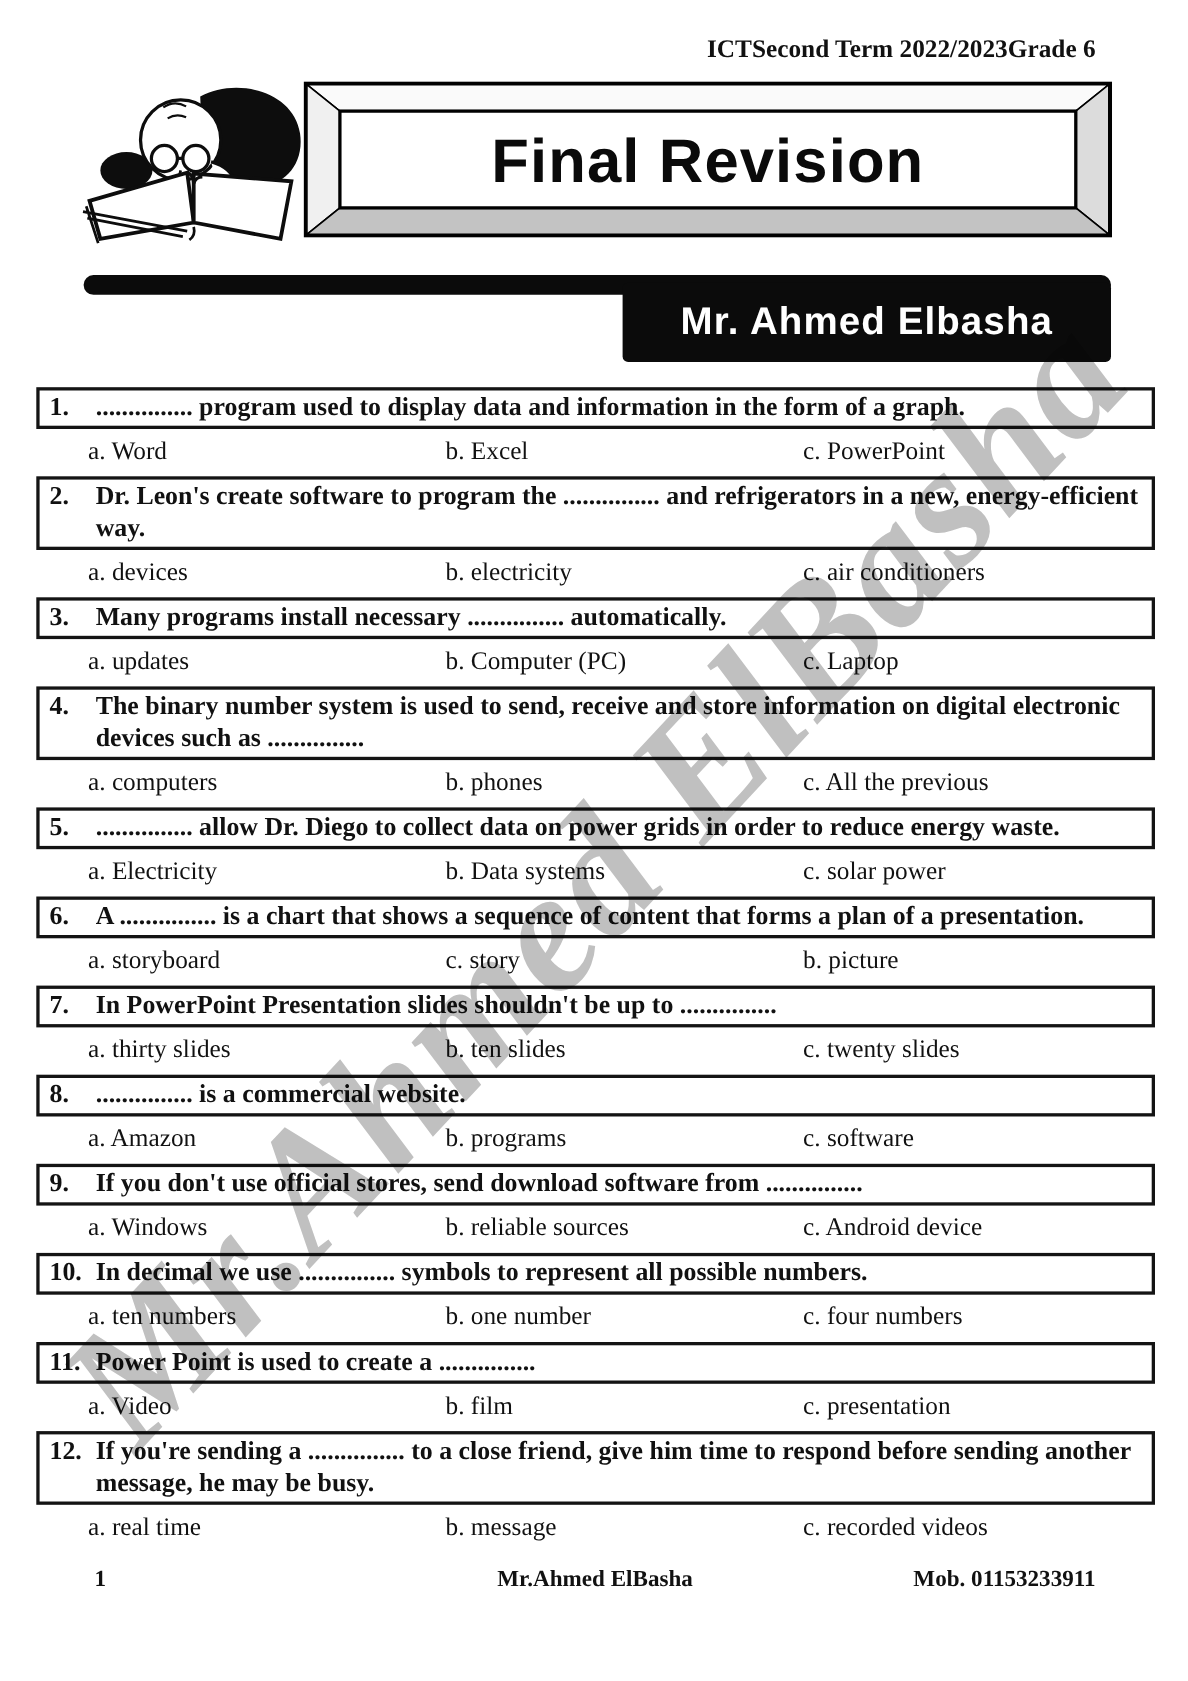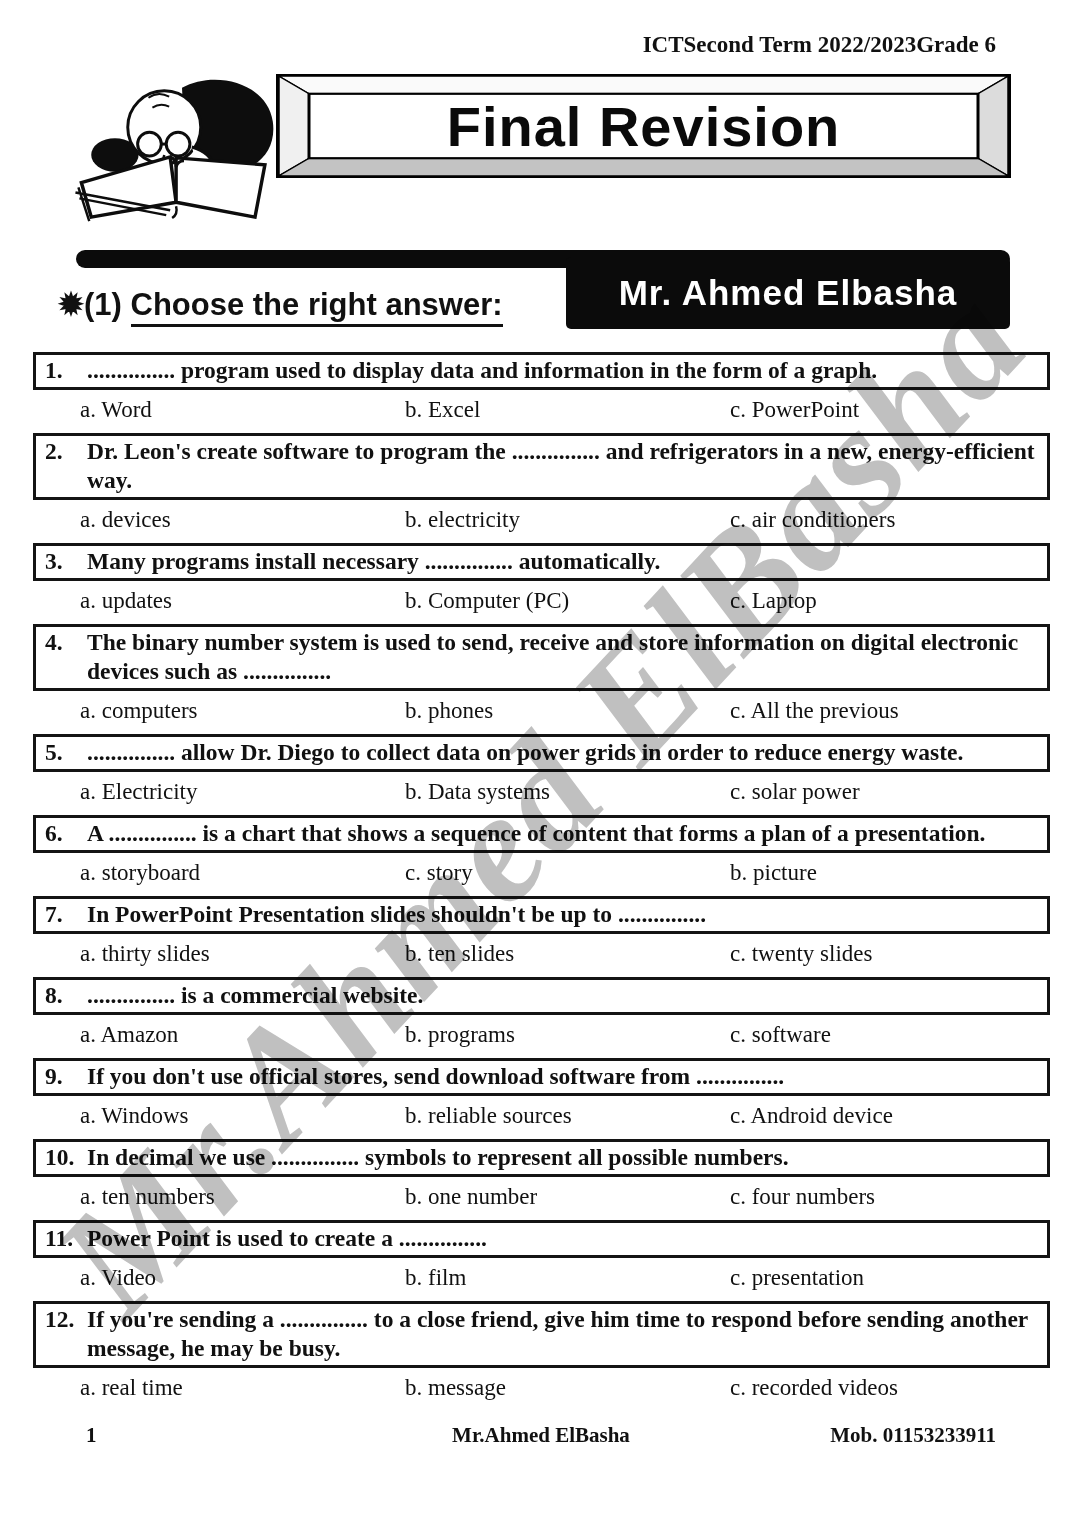--- a/index.html
+++ b/index.html
@@ -24,21 +24,21 @@
   
   .top-header {
     display:flex; justify-content:flex-end;
     padding:32px 84px 0 76px;
     font-weight:bold; font-size:23px;
     position:relative; z-index:2;
   }
   
   .hero { position:relative; height:150px; margin-top:16px; z-index:2; }
   .clipart { position:absolute; left:64px; top:2px; width:238px; height:148px; }
-  .frame-wrap { position:absolute; left:276px; top:0; width:735px; height:104px; }
+  .frame-wrap { position:absolute; left:276px; top:0; width:735px; height:142px; }
   .frame-svg { position:absolute; left:0; top:0; width:100%; height:100%; }
   .frame-title {
     position:absolute; left:33px; right:33px; top:27px; bottom:27px;
     display:flex; align-items:center; justify-content:center;
     font-family:"Liberation Sans", sans-serif;
     font-weight:900; font-size:56px; letter-spacing:1px; color:#0a0a0a;
   }
   
   .banner-row { position:relative; height:100px; margin-top:26px; z-index:2; }
   .banner-bar {
@@ -123,24 +123,20 @@
       <polygon points="3,139 33,115 702,115 732,139" fill="#c3c3c3" stroke="#000" stroke-width="1.5"></polygon>
       <rect x="33" y="27" width="669" height="88" fill="#ffffff" stroke="#000" stroke-width="3"></rect>
     </svg>
     <div class="frame-title">Final Revision</div>
   </div>
 </div>
 
 <div class="banner-row">
   <div class="banner-bar"></div>
   <div class="banner-box">Mr. Ahmed Elbasha</div>
-  <div class="section-title">
-    <span>✹</span><span>(1)</span>
-    <span class="underlined">Choose the right answer:</span>
-  </div>
 </div>
 
 <div class="questions">
   <div class="q-block">
     <div class="q-box">
       <span class="q-num">1.</span>
       <span class="q-text">............... program used to display data and information in the form of a graph.</span>
     </div>
     <div class="q-options">
       <span class="opt">a. Word</span>

